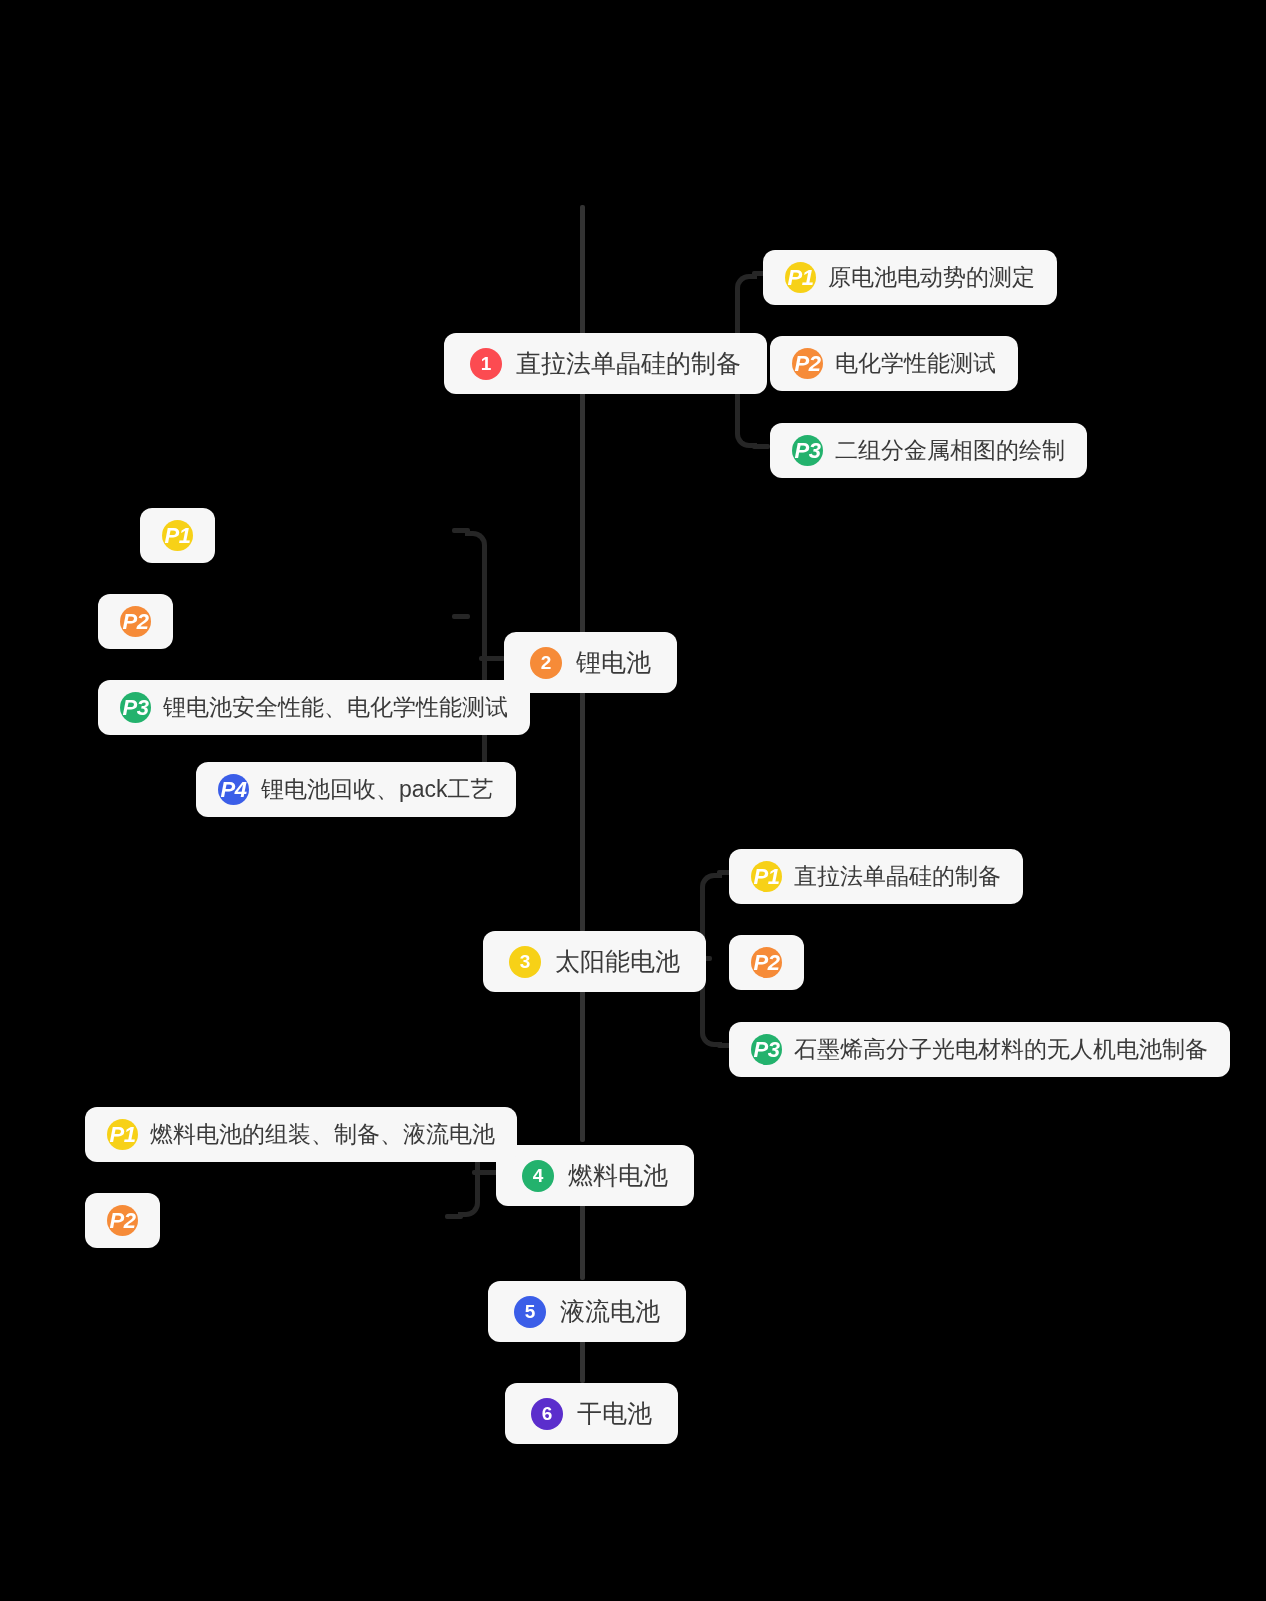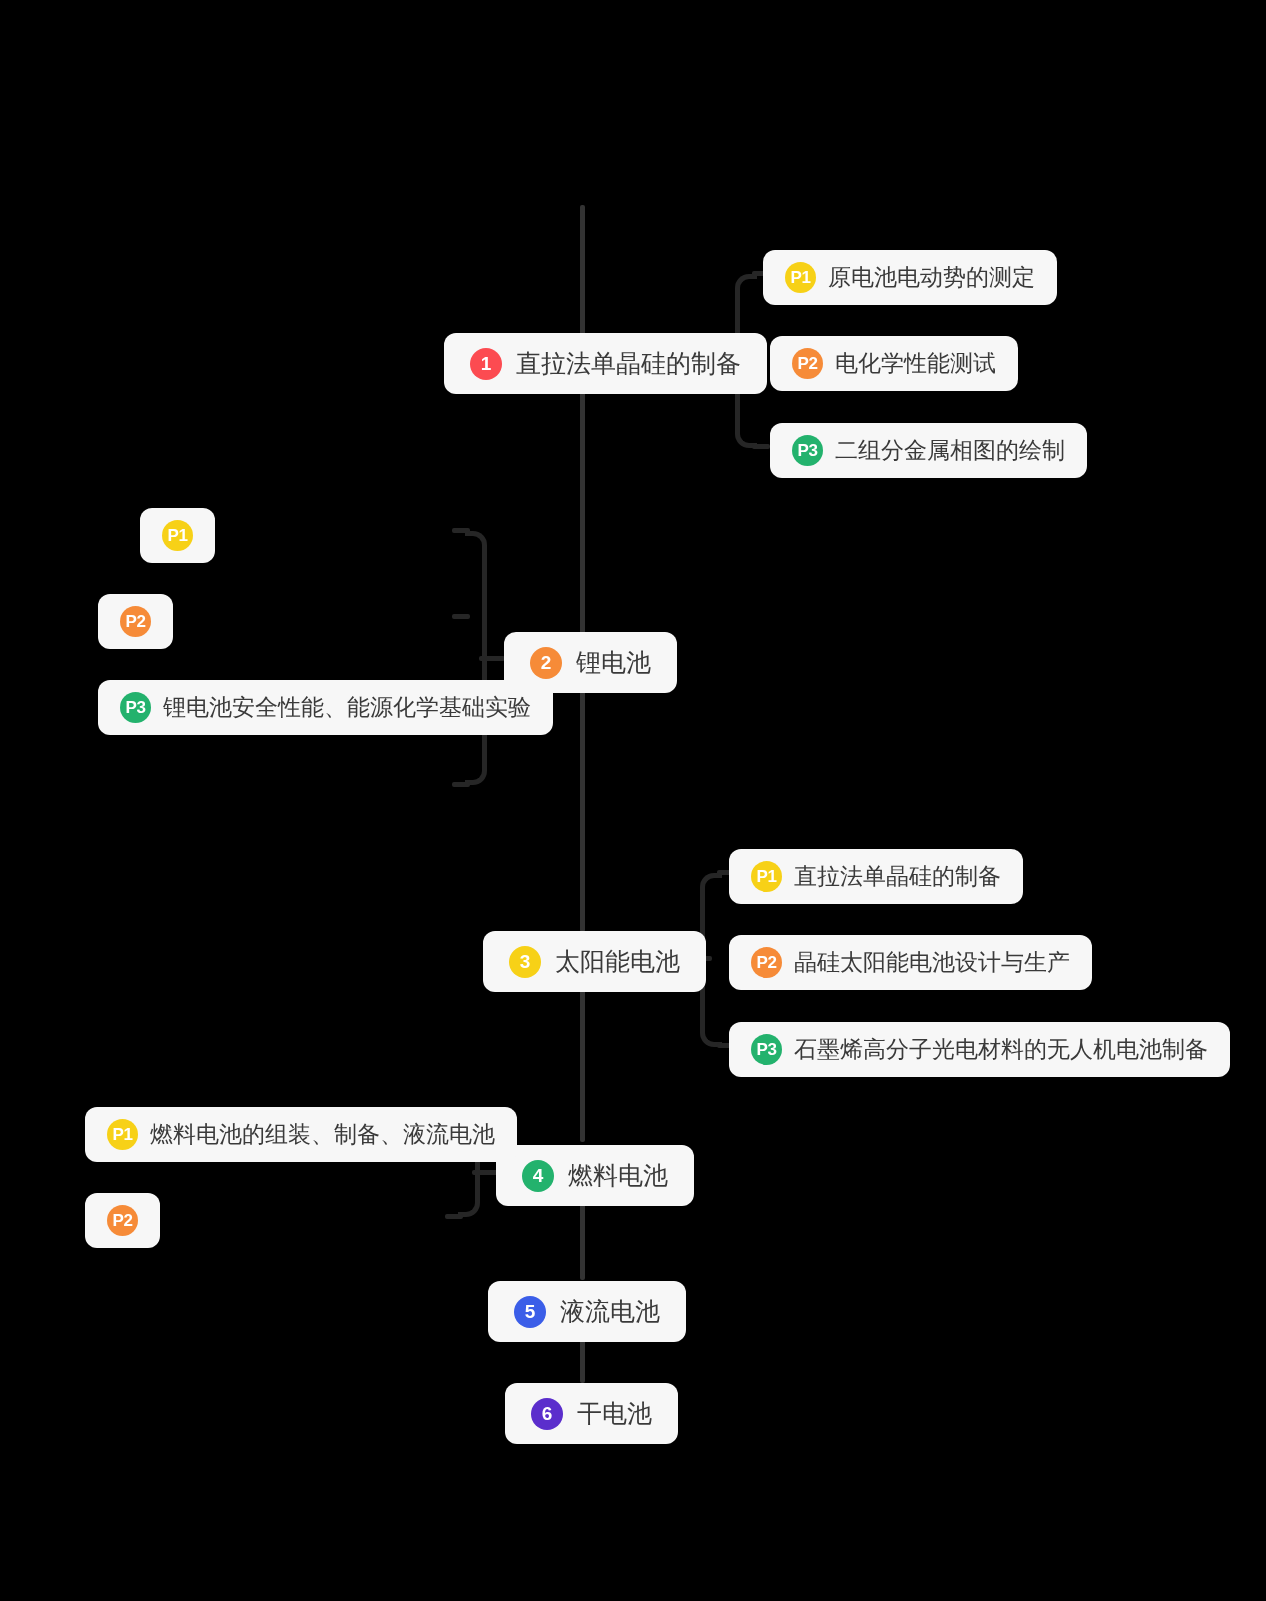--- a/index.html
+++ b/index.html
@@ -99,22 +99,23 @@
     flex: 0 0 auto;
   }
   .badge-num {
     width: 32px;
     height: 32px;
     font-size: 19px;
   }
   .badge-p {
     width: 31px;
     height: 31px;
-    font-size: 17px;
+    font-size: 22px;
     letter-spacing: -0.5px;
+    font-style: italic;
   }
   .node-label { display: inline-block; }
 </style>
 </head>
 <body style="background: rgb(0, 0, 0);">
 
 <div id="canvas">
 
   <div class="trunk" style="left:580px; top:205px; width:5px; height:133px;"></div>
   <div class="trunk" style="left:580px; top:388px; width:5px; height:247px;"></div>
@@ -163,42 +164,45 @@
   <div class="node leaf-node" style="left:140px; top:508px;">
     <span class="badge badge-p" style="background-color: rgb(247, 209, 23);">P1</span>
   </div>
 
   <div class="node leaf-node" style="left:98px; top:594px;">
     <span class="badge badge-p" style="background-color: rgb(246, 139, 56);">P2</span>
   </div>
 
   <div class="node leaf-node" style="left:98px; top:680px;">
     <span class="badge badge-p" style="background-color: rgb(35, 178, 109);">P3</span>
-    <span class="node-label">锂电池安全性能、能源化学基础实验</span>
-  </div>
-
+    <span class="node-label">锂电池安全性能、电化学性能测试</span>
+  </div>
+
+  <div class="node leaf-node" style="left:196px; top:762px;">
+    <span class="badge badge-p" style="background-color: rgb(59, 94, 232);">P4</span>
+    <span class="node-label">锂电池回收、pack工艺</span>
+  </div>
 
   <div class="connector bracket-right" style="left:700px; top:873px; width:22px; height:174px;"></div>
   <div class="stub" style="left:686px; top:956px; width:26px;"></div>
   <div class="child-stub" style="left:717px; top:870px; width:18px;"></div>
   <div class="child-stub" style="left:717px; top:1043px; width:18px;"></div>
 
   <div class="node branch-node" style="left:483px; top:931px;">
     <span class="badge badge-num" style="background-color: rgb(247, 209, 23);">3</span>
     <span class="node-label">太阳能电池</span>
   </div>
 
   <div class="node leaf-node" style="left:729px; top:849px;">
     <span class="badge badge-p" style="background-color: rgb(247, 209, 23);">P1</span>
     <span class="node-label">直拉法单晶硅的制备</span>
   </div>
 
   <div class="node leaf-node" style="left:729px; top:935px;">
     <span class="badge badge-p" style="background-color: rgb(246, 139, 56);">P2</span>
-    <span class="node-label">晶硅太阳能电池设计与生产</span>
   </div>
 
   <div class="node leaf-node" style="left:729px; top:1022px;">
     <span class="badge badge-p" style="background-color: rgb(35, 178, 109);">P3</span>
     <span class="node-label">石墨烯高分子光电材料的无人机电池制备</span>
   </div>
 
   <div class="connector bracket-left" style="left:458px; top:1130px; width:22px; height:87px;"></div>
   <div class="stub" style="left:472px; top:1170px; width:26px;"></div>
   <div class="child-stub" style="left:445px; top:1127px; width:18px;"></div>

